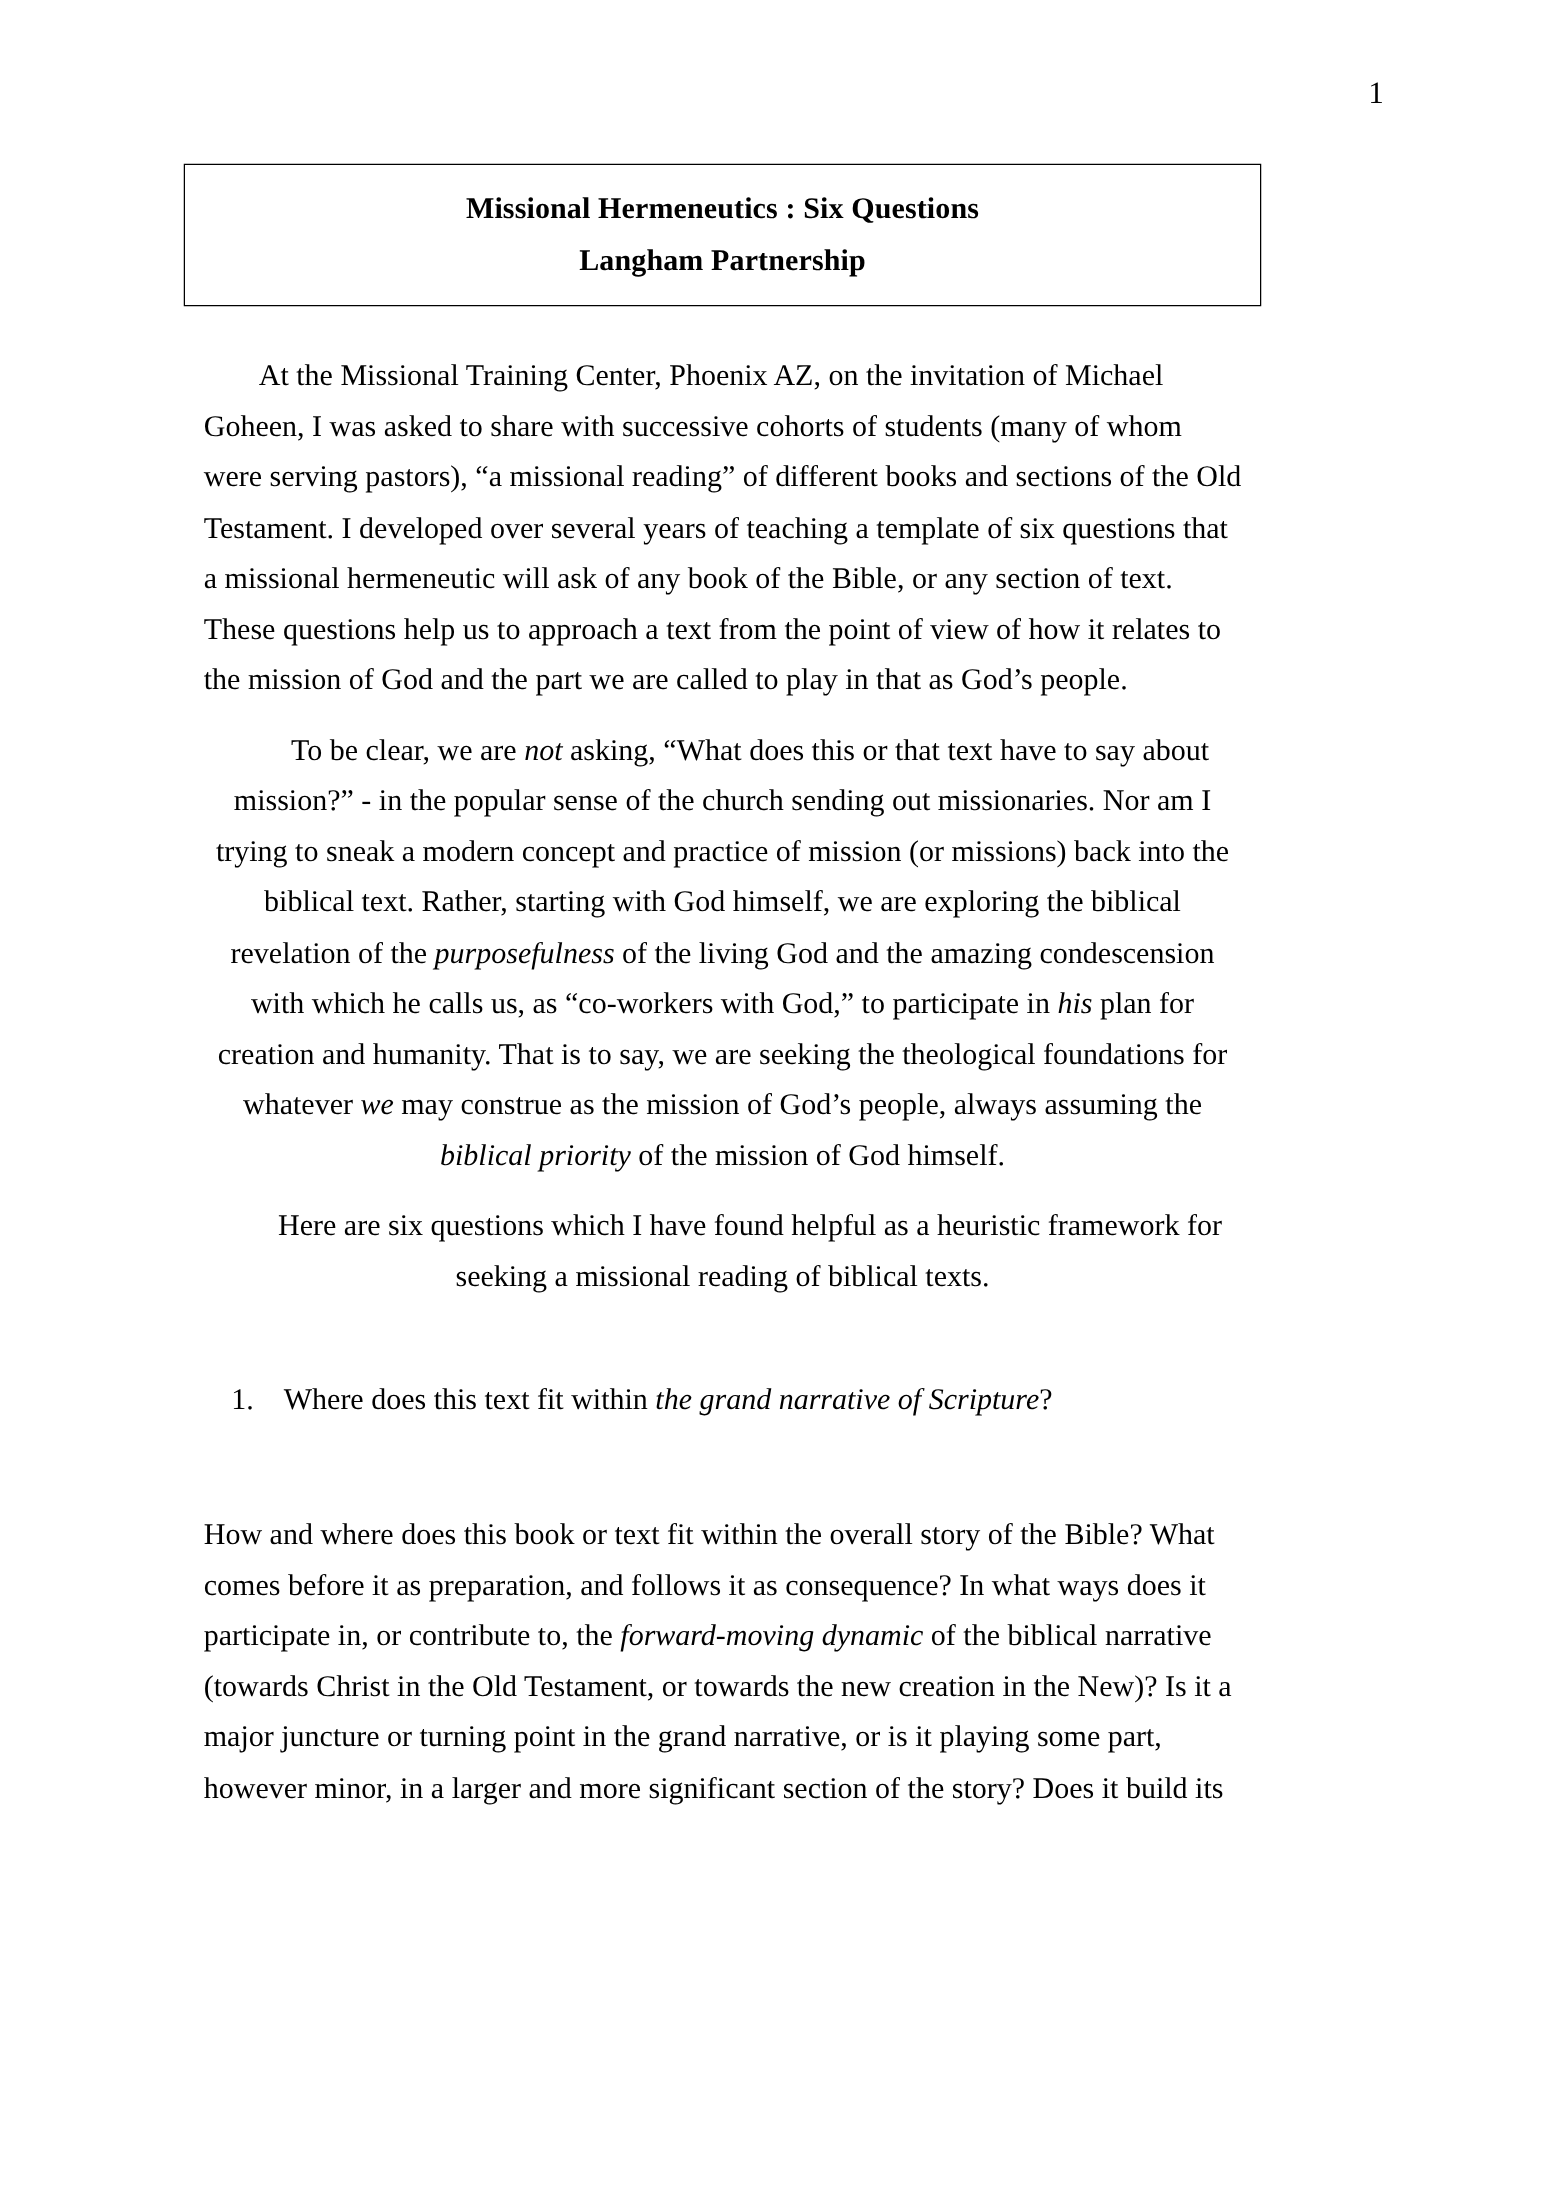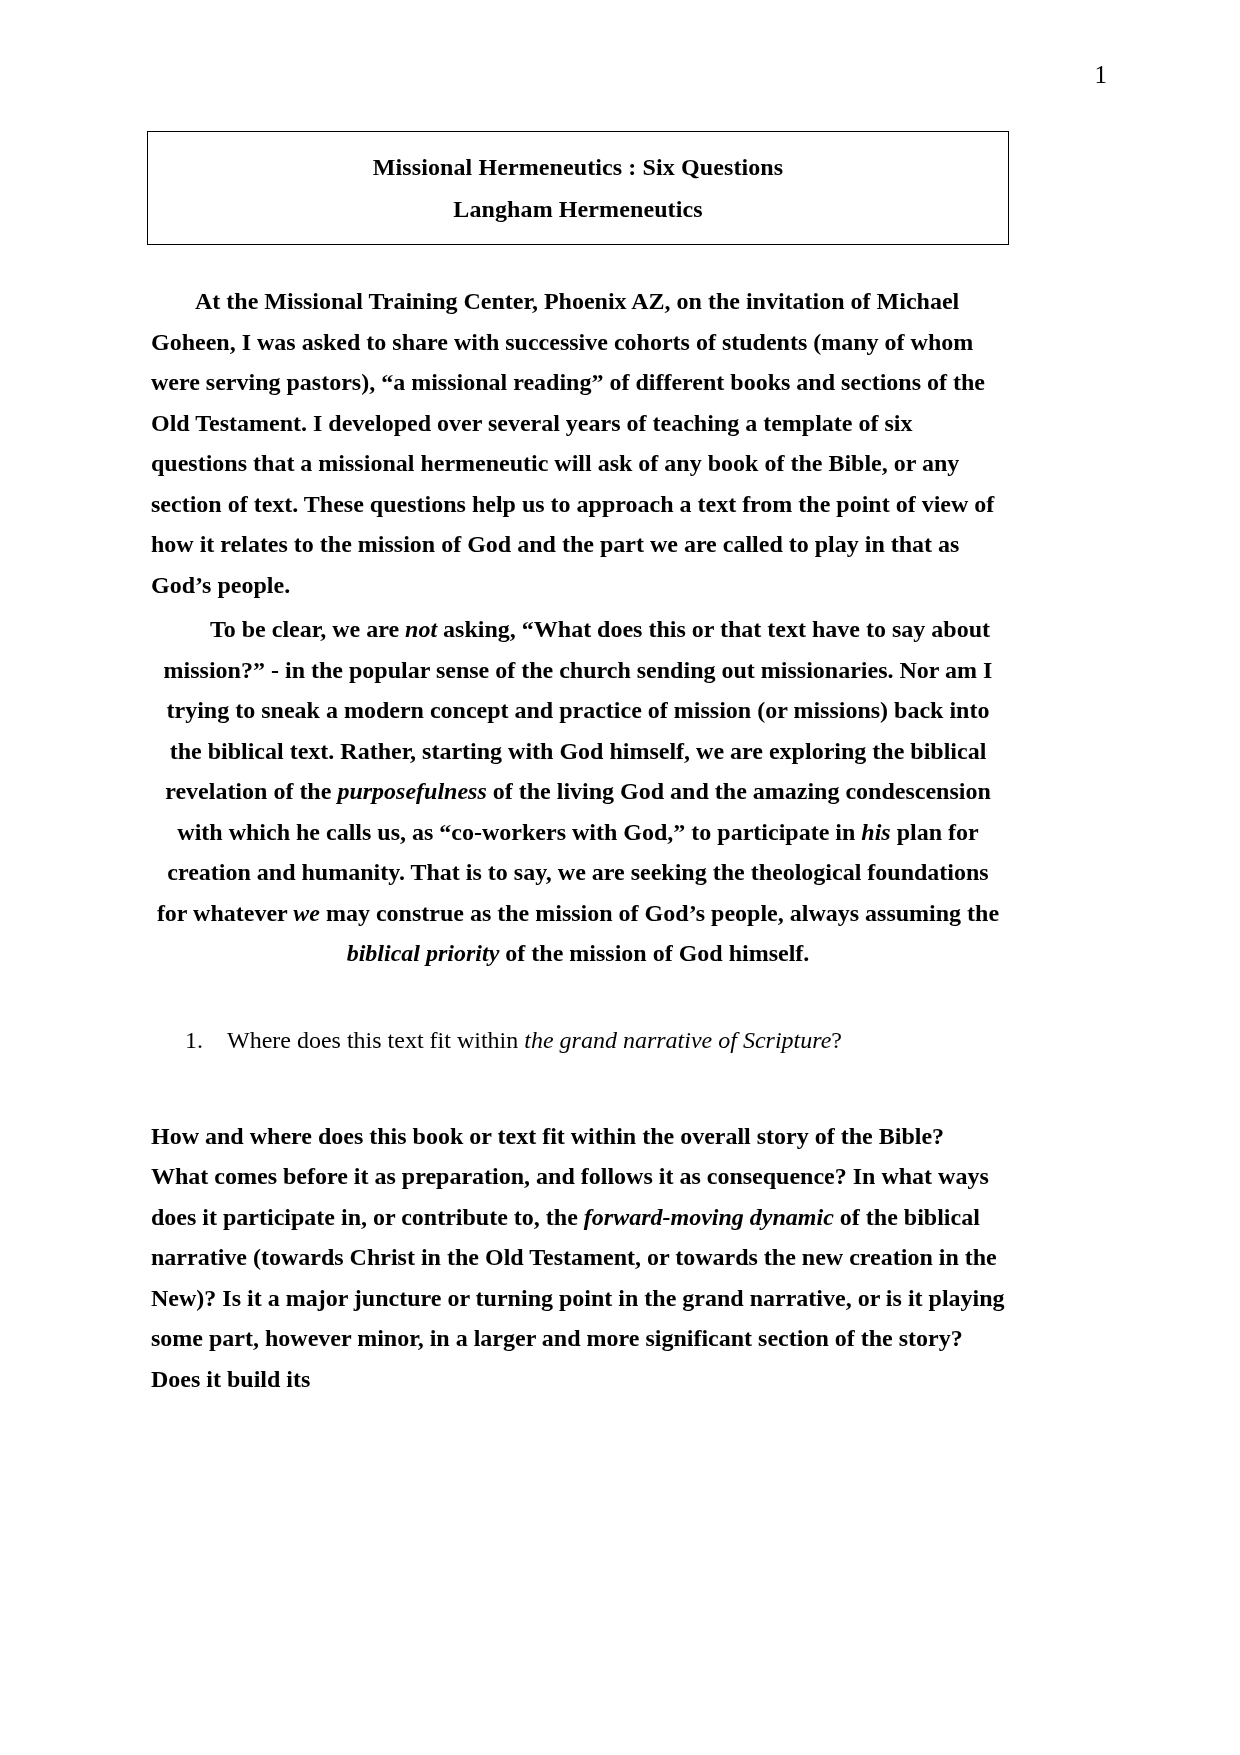--- a/index.html
+++ b/index.html
@@ -58,25 +58,24 @@
   }
 
   .body-text {
     margin-top: 36px;
     font-size: 24px;
     line-height: 40.5px;
     text-align: left;
   }
 
   .para {
-    margin: 4px;
+    margin: 16px;
     text-indent: 44px;
     font-size: 24px;
     line-height: 40.5px;
-    font-weight: bold;
   }
   .para.no-indent {
     text-indent: 0;
   }
 
   .para + .para {
     margin-top: 0;
     text-align: center;
   }
   .spacer-md { height: 42px; }
@@ -106,29 +105,30 @@
 <body>
 
 <div class="page">
 
   <div class="page-number">1</div>
 
   <div class="content">
 
     <div class="title-box">
       <div class="title-line">Missional Hermeneutics :  Six Questions</div>
-      <div class="title-line">Langham Hermeneutics</div>
+      <div class="title-line">Langham Partnership</div>
     </div>
 
     <div class="body-text">
 
       <p class="para">At the Missional Training Center, Phoenix AZ, on the invitation of Michael Goheen, I was asked to share with successive cohorts of students (many of whom were serving pastors), “a missional reading” of different books and sections of the Old Testament. I developed over several years of teaching a template of six questions that a missional hermeneutic will ask of any book of the Bible, or any section of text. These questions help us to approach a text from the point of view of how it relates to the mission of God and the part we are called to play in that as God’s people.</p>
 
       <p class="para"><span>To be clear, we are </span><i>not</i><span> asking, “What does this or that text have to say about mission?” -  in the popular sense of the church sending out missionaries. Nor am I trying to sneak a modern concept and practice of mission (or missions) back into the biblical text. Rather, starting with God himself, we are exploring the biblical revelation of the </span><i>purposefulness</i><span> of the living God and the amazing condescension with which he calls us, as “co-workers with God,” to participate in </span><i>his</i><span> plan for creation and humanity. That is to say, we are seeking the theological foundations for whatever </span><i>we</i><span> may construe as the mission of God’s people, always assuming the </span><i>biblical priority</i><span> of the mission of God himself.</span></p>
 
+      <p class="para">Here are six questions which I have found helpful as a heuristic framework for seeking a missional reading of biblical texts.</p>
 
       <div class="spacer-md"></div>
 
       <div class="numbered-heading">
           <span class="num">1.</span>
           <span class="htext"><span>Where does this text fit within </span><i>the grand narrative of Scripture</i><span>?</span></span>
         </div>
 
       <div class="spacer-lg"></div>
 

